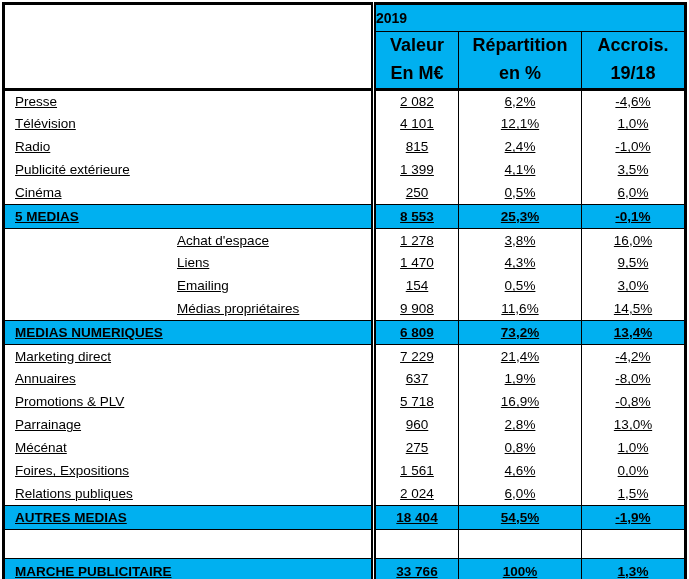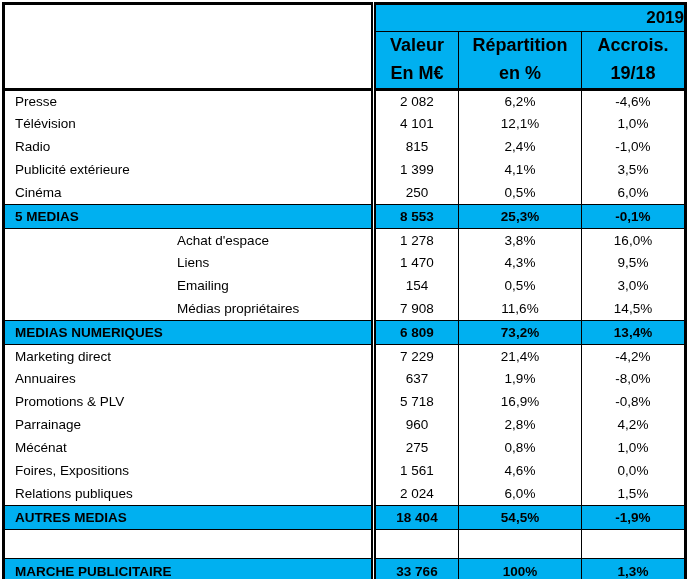--- a/index.html
+++ b/index.html
@@ -45,36 +45,36 @@
   tr.h-cols { height: 44px; }
   th.corner {
     background: #ffffff;
     border-bottom: 3px solid var(--border);
   }
   th.year-cell {
     background: var(--accent);
     border-left: 5px double var(--border);
     border-bottom: 1px solid var(--border);
     font-weight: bold;
-    font-size: 17px;
-    text-align: right;
+    font-size: 14px;
+    text-align: left;
   }
   th.colhead {
     background: var(--accent);
     border-bottom: 3px solid var(--border);
     font-weight: bold;
     text-align: center;
     font-size: 18px;
     line-height: 1.55;
   }
   th.colhead.first { border-left: 5px double var(--border); }
   th.colhead.thin  { border-left: 1px solid var(--border); }
 
   
-  tbody tr { height: 23px; }
+  tbody tr { height: 23px; text-decoration: underline; }
   tbody tr.row-spacer { height: 29px; }
   tbody tr.row-total  { height: 24px; }
   tbody tr.row-total:last-child { height: 27px; }
 
   td.label-cell { text-align: left; padding-left: 10px; }
   tr.indent td.label-cell { padding-left: 172px; }
   td.num { text-align: center; }
   td.c1 { border-left: 5px double var(--border); }
   td.c2, td.c3 { border-left: 1px solid var(--border); }
 
@@ -166,21 +166,21 @@
           <td class="num c3">9,5%</td>
         </tr>
         <tr class="row-normal indent">
           <td class="label-cell">Emailing</td>
           <td class="num c1">154</td>
           <td class="num c2">0,5%</td>
           <td class="num c3">3,0%</td>
         </tr>
         <tr class="row-normal indent">
           <td class="label-cell">Médias propriétaires</td>
-          <td class="num c1">7 908</td>
+          <td class="num c1">9 908</td>
           <td class="num c2">11,6%</td>
           <td class="num c3">14,5%</td>
         </tr>
         <tr class="row-total">
           <td class="label-cell">MEDIAS NUMERIQUES</td>
           <td class="num c1">6 809</td>
           <td class="num c2">73,2%</td>
           <td class="num c3">13,4%</td>
         </tr>
         <tr class="row-normal">
@@ -198,21 +198,21 @@
         <tr class="row-normal">
           <td class="label-cell">Promotions &amp; PLV</td>
           <td class="num c1">5 718</td>
           <td class="num c2">16,9%</td>
           <td class="num c3">-0,8%</td>
         </tr>
         <tr class="row-normal">
           <td class="label-cell">Parrainage</td>
           <td class="num c1">960</td>
           <td class="num c2">2,8%</td>
-          <td class="num c3">4,2%</td>
+          <td class="num c3">13,0%</td>
         </tr>
         <tr class="row-normal">
           <td class="label-cell">Mécénat</td>
           <td class="num c1">275</td>
           <td class="num c2">0,8%</td>
           <td class="num c3">1,0%</td>
         </tr>
         <tr class="row-normal">
           <td class="label-cell">Foires, Expositions</td>
           <td class="num c1">1 561</td>

